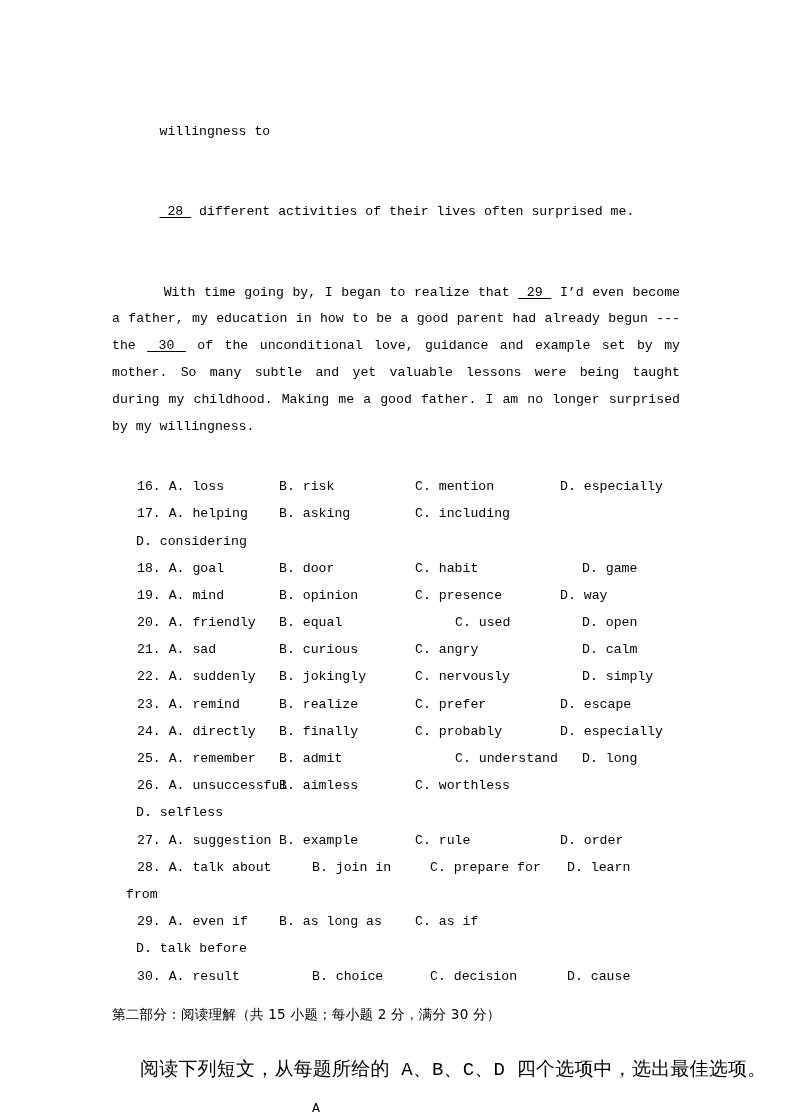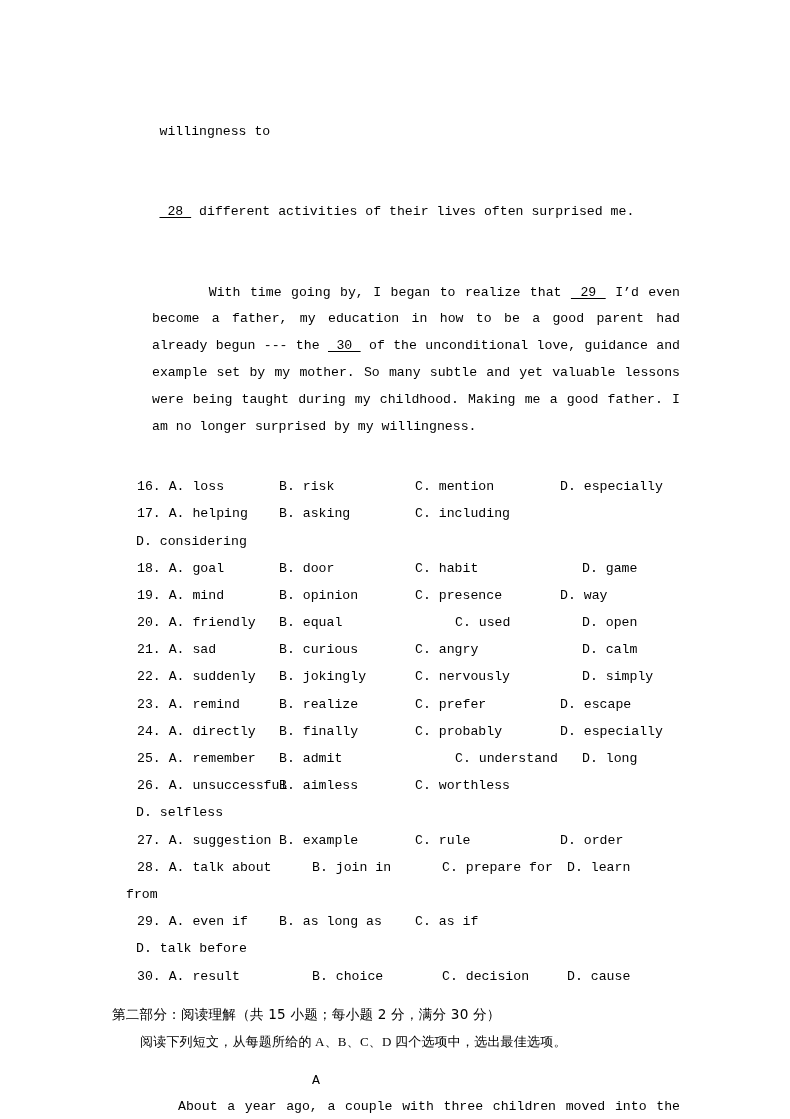--- a/index.html
+++ b/index.html
@@ -68,21 +68,21 @@
   }
   .col-num  { left: 0px; margin-left: 25px; }
   .col-b    { left: 167px; }
   .col-c    { left: 303px; }
   .col-d    { left: 448px; }
 
   
   .col-c-shift  { left: 343px; }
   .col-d-shift  { left: 470px; }
   .col-b-shift  { left: 200px; }
-  .col-c-shift2 { left: 330px; text-align: center; }
+  .col-c-shift2 { left: 318px; text-align: center; }
   .col-d-shift3 { left: 455px; }
 
   .opt-cont {
     position: absolute;
     left: 24px;
     top: 0;
     white-space: pre;
   }
   .opt-wrap {
     position: absolute;
@@ -94,45 +94,45 @@
   
   .cn-heading {
     font-family: "DejaVu Sans", "Liberation Sans", sans-serif;
     font-size: 13.6px;
     line-height: 28px;
     margin-top: 10px;
     white-space: pre;
     letter-spacing: 0.2px;
   }
   .cn-instruction {
-    font-family: Liberation Serif, serif;
-    font-size: 13px;
+    font-family: Liberation Mono, monospace;
+    font-size: 19px;
     line-height: 28px;
-    margin-top: 0;
+    margin-top: 28px;
     text-indent: 28px;
     white-space: pre;
     letter-spacing: 0.2px;
   }
   .passage-label {
     font-family: "Liberation Mono", "DejaVu Sans Mono", monospace;
     font-size: 13.2px;
     line-height: 26px;
     text-align: center;
     margin-top: 12px;
     padding-right: 160px;
   }
   .reading-para {
     font-family: "Liberation Mono", "DejaVu Sans Mono", monospace;
     font-size: 13.2px;
     line-height: 26.8px;
     text-align: justify;
     text-align-last: left;
     white-space: pre-wrap;
   }
-  .indent2 { text-indent: 26px; margin-left: 40px; }
+  .indent2 { text-indent: 26px; }
 </style>
 </head>
 <body>
 
 <div class="page">
   <div class="content">
 
     <div class="para">
       <span>willingness to</span>
     </div>

